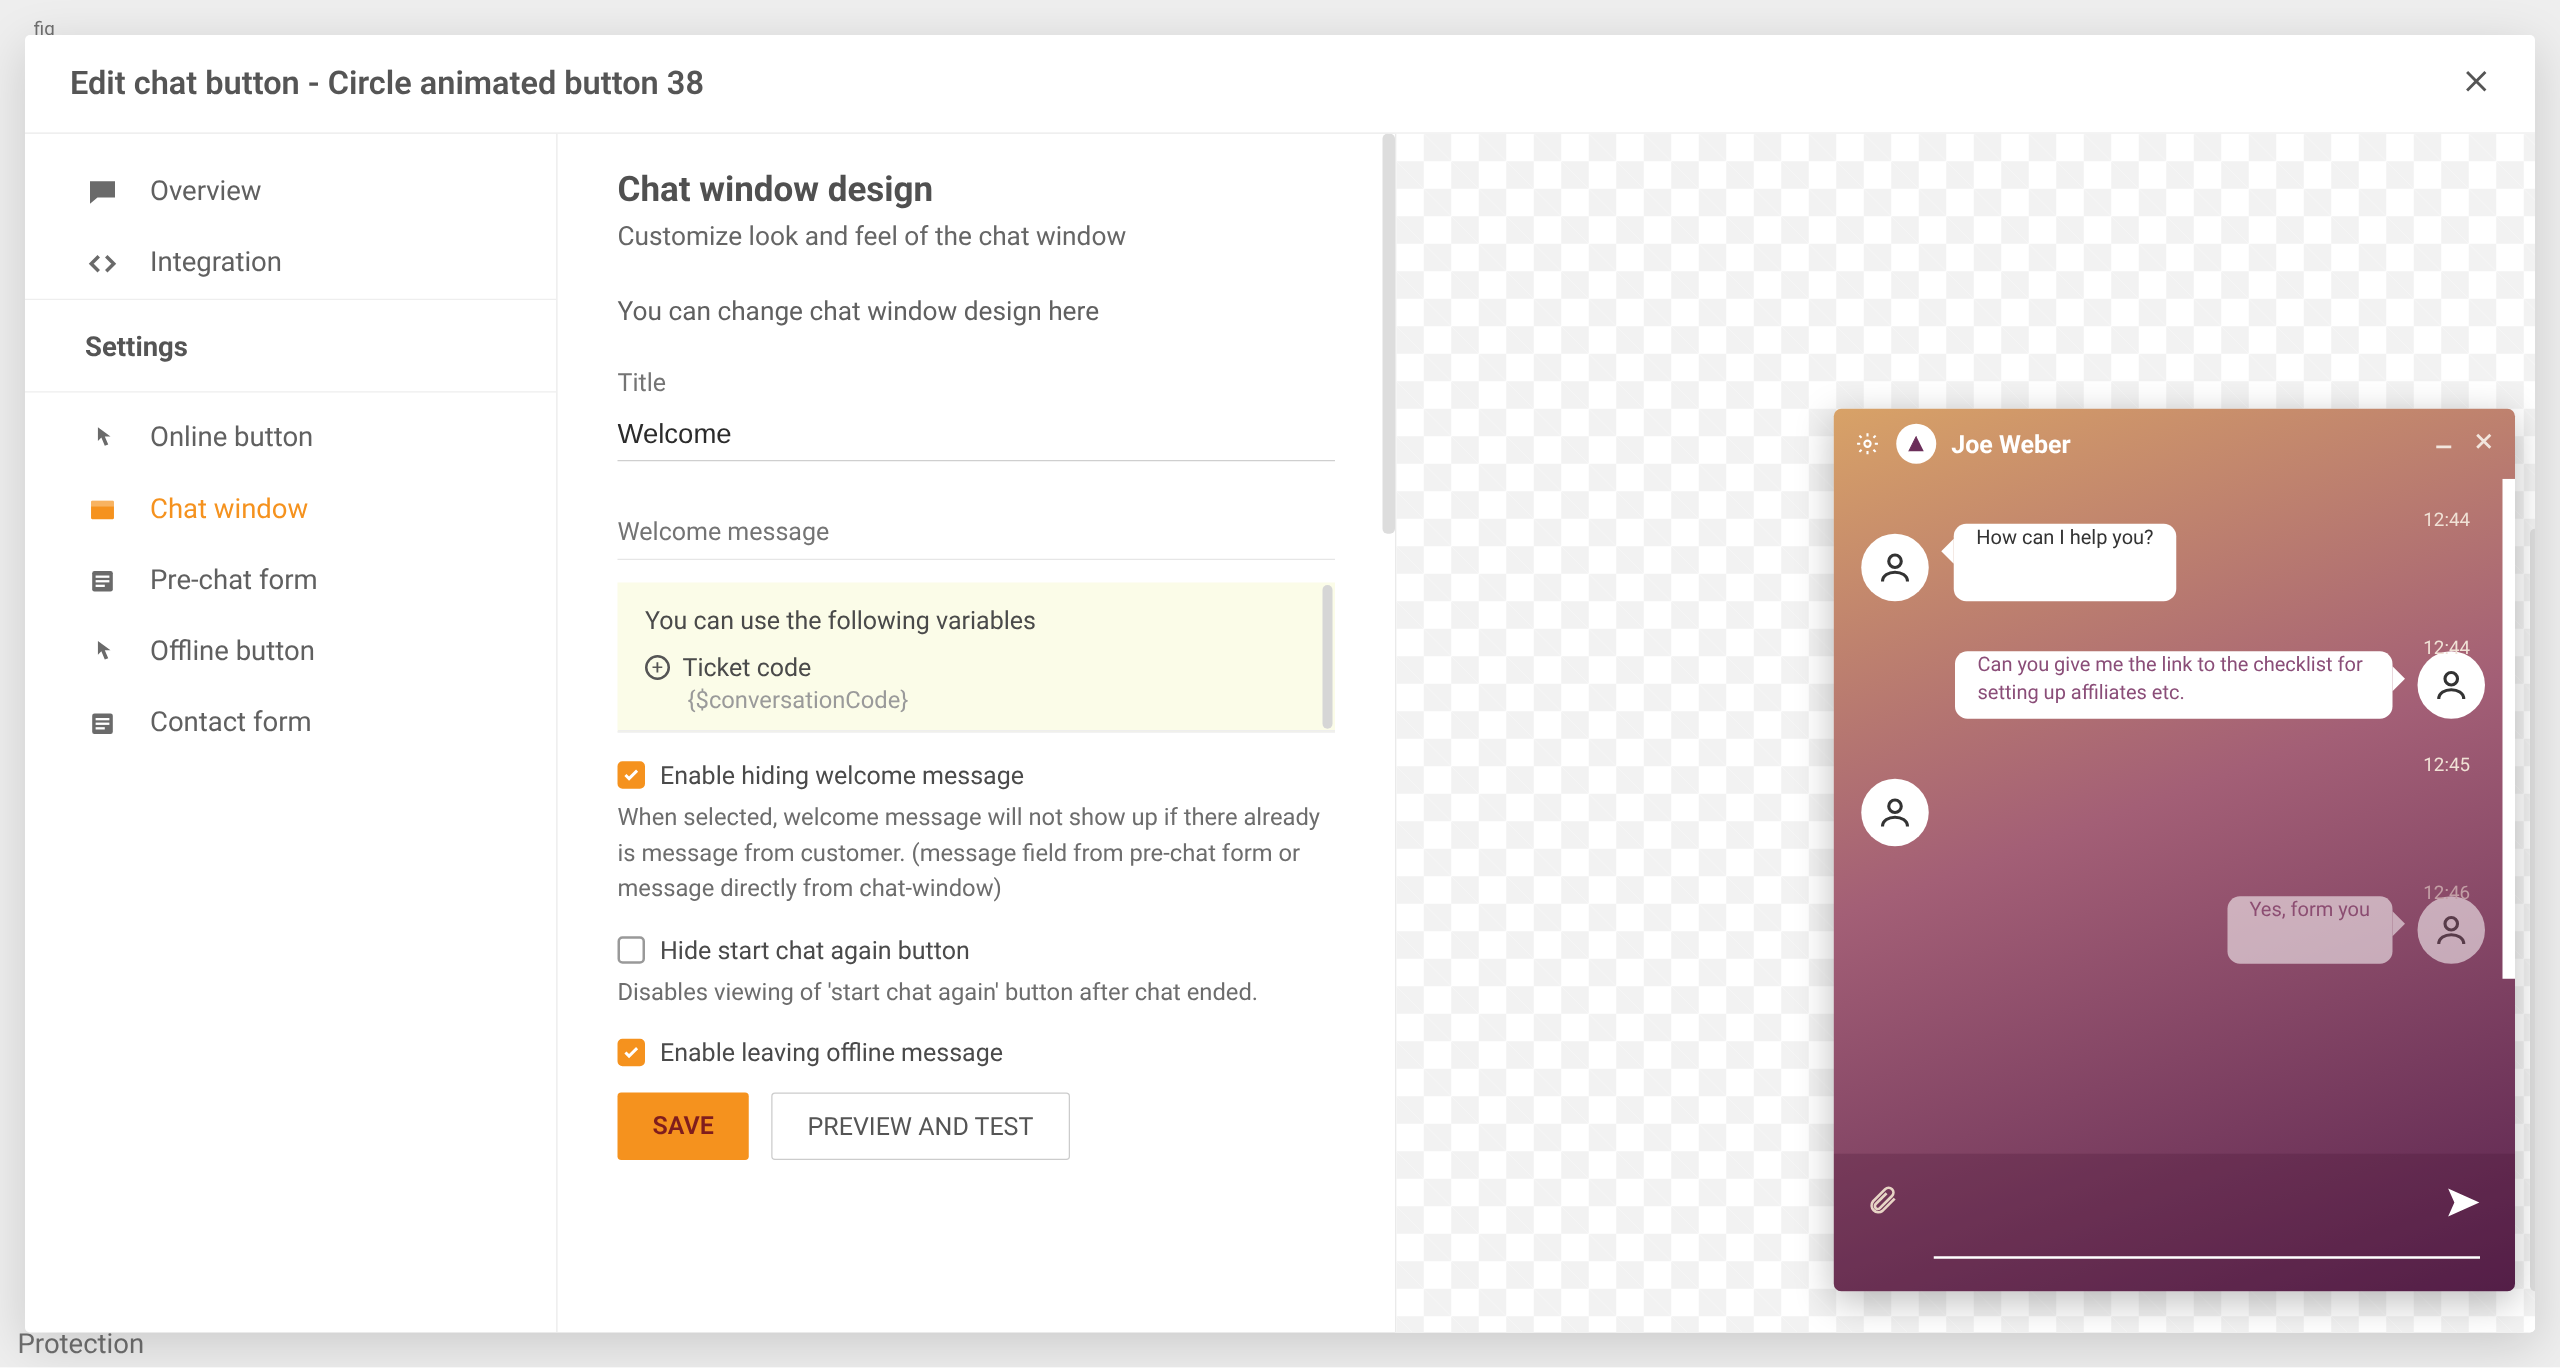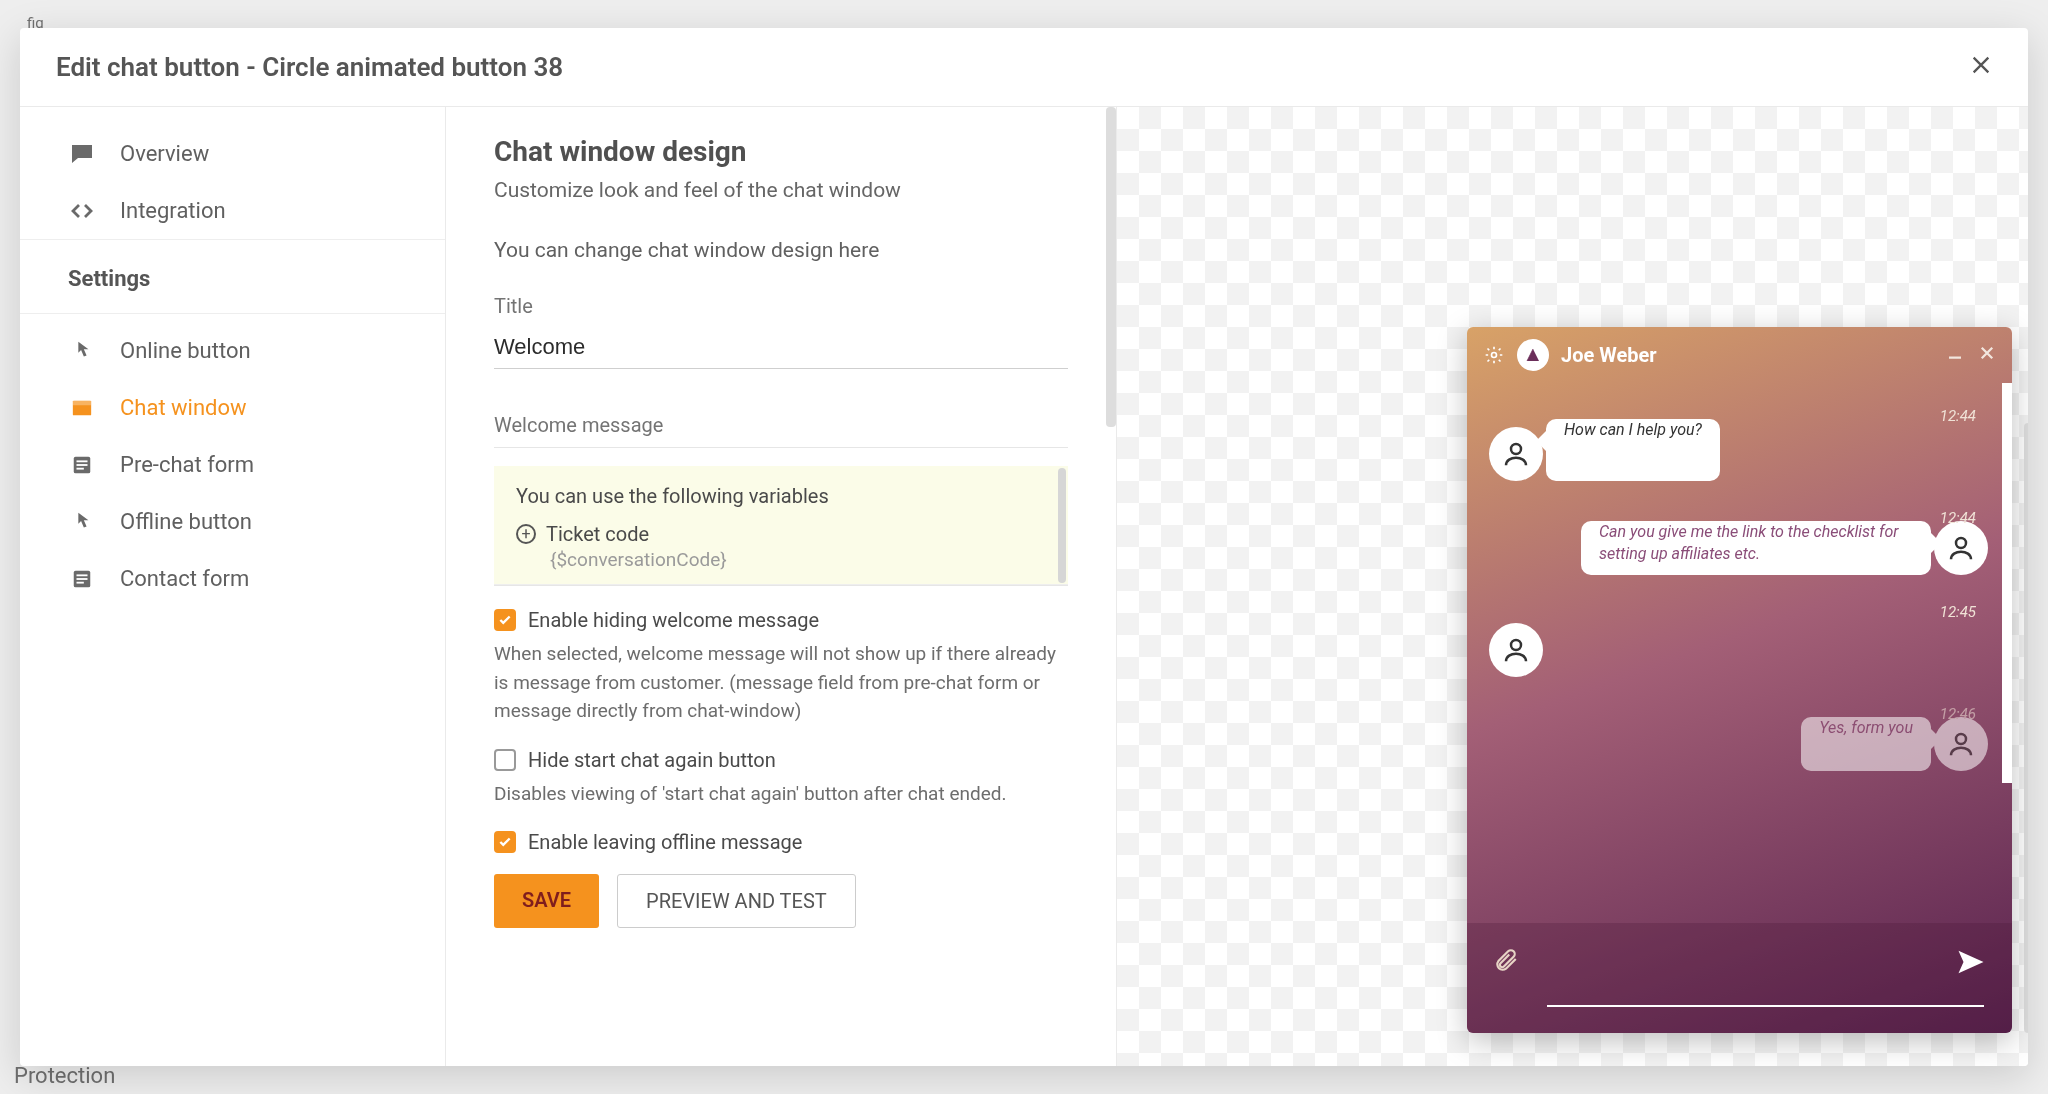--- a/index.html
+++ b/index.html
@@ -130,21 +130,21 @@
   .gear { width:22px; height:22px; display:flex; align-items:center; justify-content:center;}
   .avatar-sm {
     width:32px; height:32px; background:#fff; border-radius:50%; display:flex; align-items:center; justify-content:center;
   }
   .chat-name{ font-weight:700; font-size:20px; flex:1;}
   .head-icons{ display:flex; gap:14px; color:#f2e6de;}
   .chat-body { flex:1; position:relative; overflow:hidden;}
   .chat-body .inner-white-scroll{
     position:absolute; right:0; top:0; bottom:140px; width:10px; background:#fff;
   }
-  .msg-row { display:flex; gap:3px; padding: 8px 22px 4px 22px; position:relative;font-style:italic;}
+  .msg-row { display:flex; gap:20px; padding: 8px 22px 4px 22px; position:relative;}
   .msg-row.in .avatar { margin-top:8px;}
   .msg-row.out { flex-direction:row-reverse; padding-right:24px;}
   .avatar { width:54px; height:54px; background:#fff; border-radius:50%; display:flex; align-items:center; justify-content:center; flex-shrink:0;}
   .avatar svg{width:30px;height:30px;}
   .time { position:absolute; right:36px; top:-4px; font-size:15px; color:#f0e2d6;}
   .bubble { max-width:350px; padding:0 18px; border-radius:10px; font-size:16px; line-height:1.4; position:relative;}
   .bubble.in { background:#fff; color:#333;}
   .bubble.out { background:#fff; color:#8a4d78;}
   .bubble.in::before{
     content:""; position:absolute; left:-10px; top:12px;

